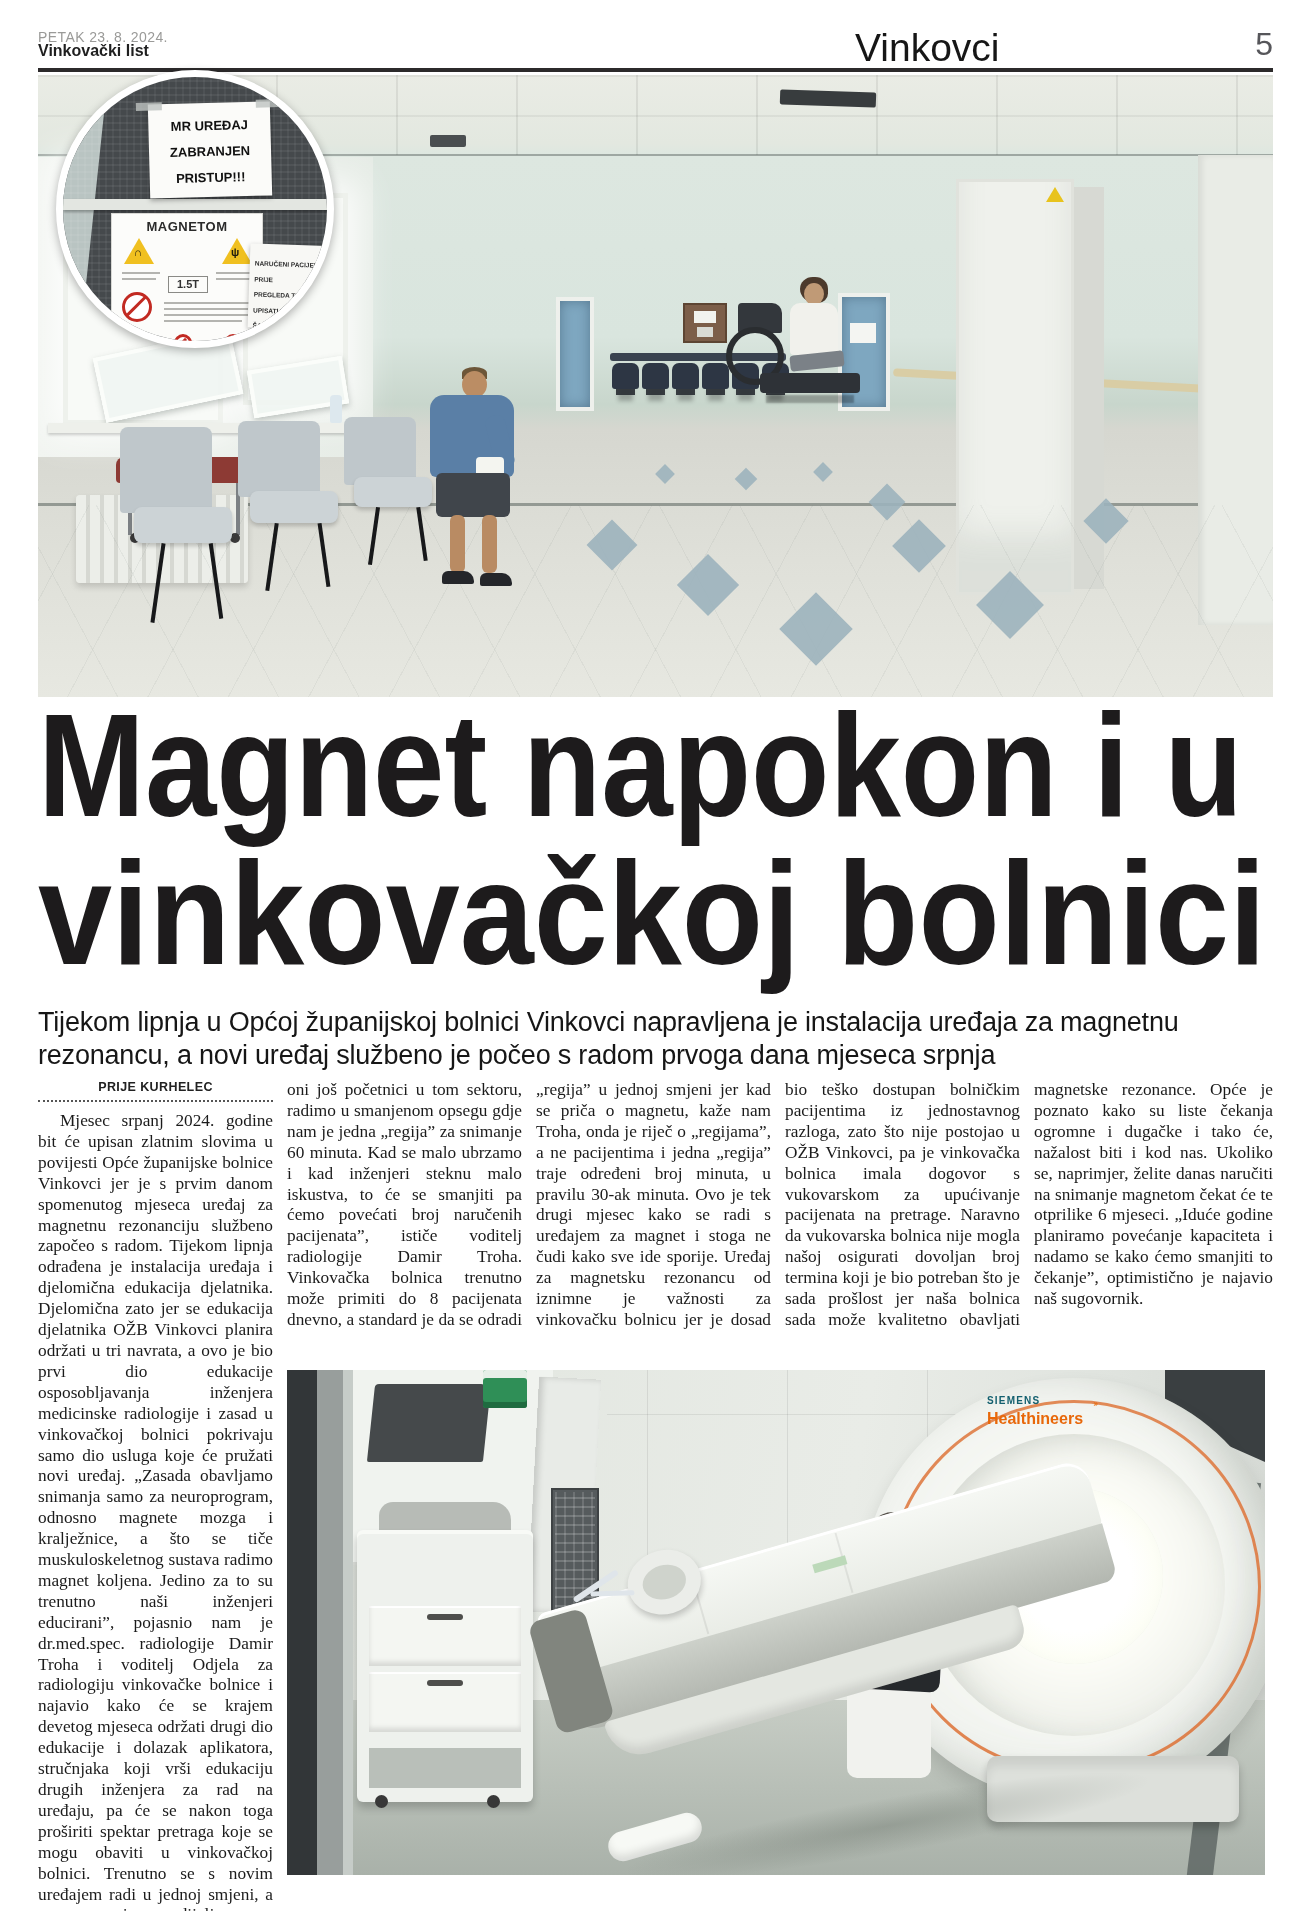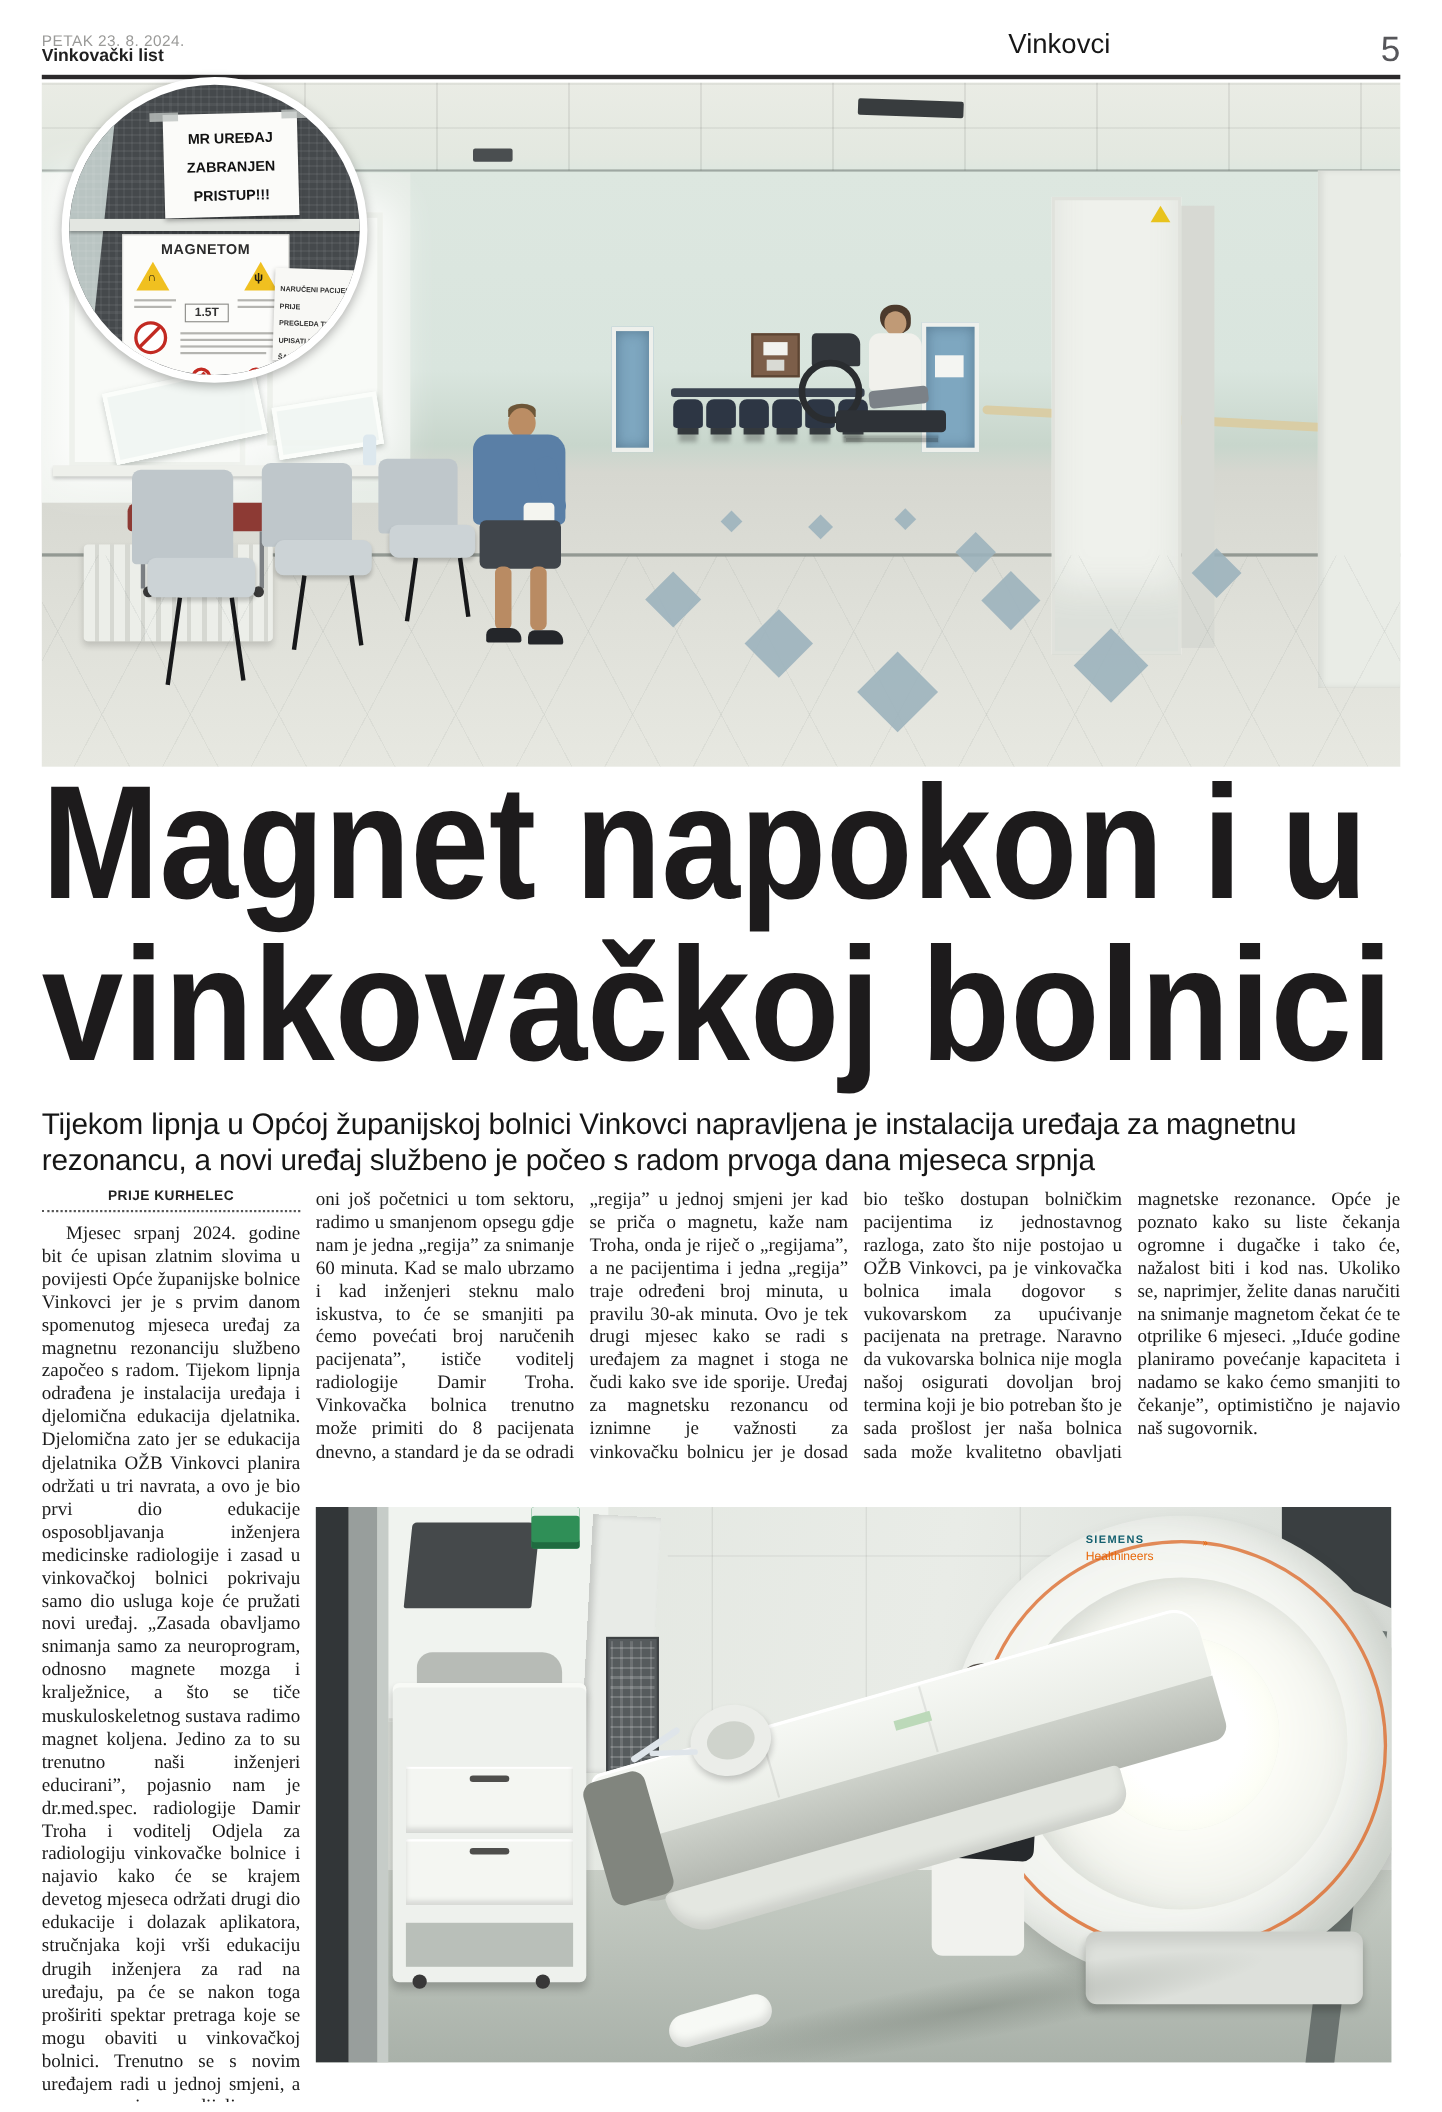--- a/index.html
+++ b/index.html
@@ -7,22 +7,22 @@
   html,body { background:#ffffff; }
   body { width:1311px; height:1920px; position:relative; overflow:hidden;
          font-family:"Liberation Serif", serif; color:#1c1c1c; }
   .abs { position:absolute; }
 
   
   .hdr-date { left:38px; top:29px; font-family:"Liberation Sans",sans-serif;
               font-size:14px; color:#9a9a98; letter-spacing:.4px; }
   .hdr-pub  { left:38px; top:42px; font-family:"Liberation Sans",sans-serif;
               font-size:16px; font-weight:600; color:#1f1f1f; }
-  .hdr-section { left:855px; top:26px; width:216px; text-align:center;
-              font-family:"Liberation Sans",sans-serif; font-size:25px;
+  .hdr-section { left:855px; top:26px; width:216px; text-align:left;
+              font-family:"Liberation Sans",sans-serif; font-size:39px;
               font-weight:400; color:#161616; }
   .hdr-page { right:38px; top:26px; font-family:"Liberation Sans",sans-serif;
               font-size:32px; color:#56565a; }
   .hdr-rule { left:38px; top:68px; width:1235px; height:4px; background:#2c2a2b; }
 
   
   .photo-top { left:38px; top:75px; width:1235px; height:622px; overflow:hidden;
     background:linear-gradient(#eaece5 0%,#e3e8e0 11%,#dde7e0 13%,#d9e5de 42%,
                #c8d6cc 53%,#d6d7d0 57%,#dfe0d9 78%,#e7e8e1 100%); }
   .ceil-grid { left:0; top:0; width:1235px; height:80px;
@@ -193,21 +193,21 @@
     border:3px solid rgba(221,112,50,.85); }
   .gantry-mid { left:636px; top:64px; width:302px; height:302px; border-radius:50%; background:#eef0ea;
     box-shadow:inset 12px 8px 30px rgba(130,140,130,.3); }
   .gantry-bore { left:700px; top:118px; width:176px; height:176px; border-radius:50%;
     background:radial-gradient(circle,#ffffff 0 45%,#fdfef6 65%,#edf1e6 100%);
     box-shadow:0 0 70px 36px rgba(255,255,250,.95); }
   .gantry-base { left:700px; top:386px; width:252px; height:66px; background:#dde0db; border-radius:10px;
     box-shadow:inset 0 10px 10px rgba(0,0,0,.08), 0 6px 8px rgba(0,0,0,.22); }
   .brand { left:700px; top:24px; font-family:"Liberation Sans",sans-serif; line-height:1.35; }
   .brand .s { font-size:10px; font-weight:bold; letter-spacing:1.2px; color:#14606f; }
-  .brand .h { font-size:11px; font-weight:normal; color:#e8680a; }
+  .brand .h { font-size:16px; font-weight:bold; color:#e8680a; }
   .brand-mark { left:806px; top:26px; color:#e8680a; font-size:11px; letter-spacing:-2px; }
 
   .man2-head { left:592px; top:146px; width:31px; height:36px; background:#c0946c; border-radius:50% 50% 46% 46%; }
   .man2-hair { left:590px; top:142px; width:34px; height:17px; background:#55504a; border-radius:50% 50% 10% 10%; }
   .man2-torso { left:548px; top:180px; width:108px; height:140px; background:#26292c;
     border-radius:20px 30px 10px 10px; transform:rotate(3deg); }
   .man2-collar { left:598px; top:184px; width:22px; height:16px; background:#f0f1ec;
     clip-path:polygon(0 0,100% 0,50% 100%); }
   .man2-arm { left:640px; top:192px; width:78px; height:24px; background:#26292c;
     border-radius:10px; transform:rotate(38deg); }

